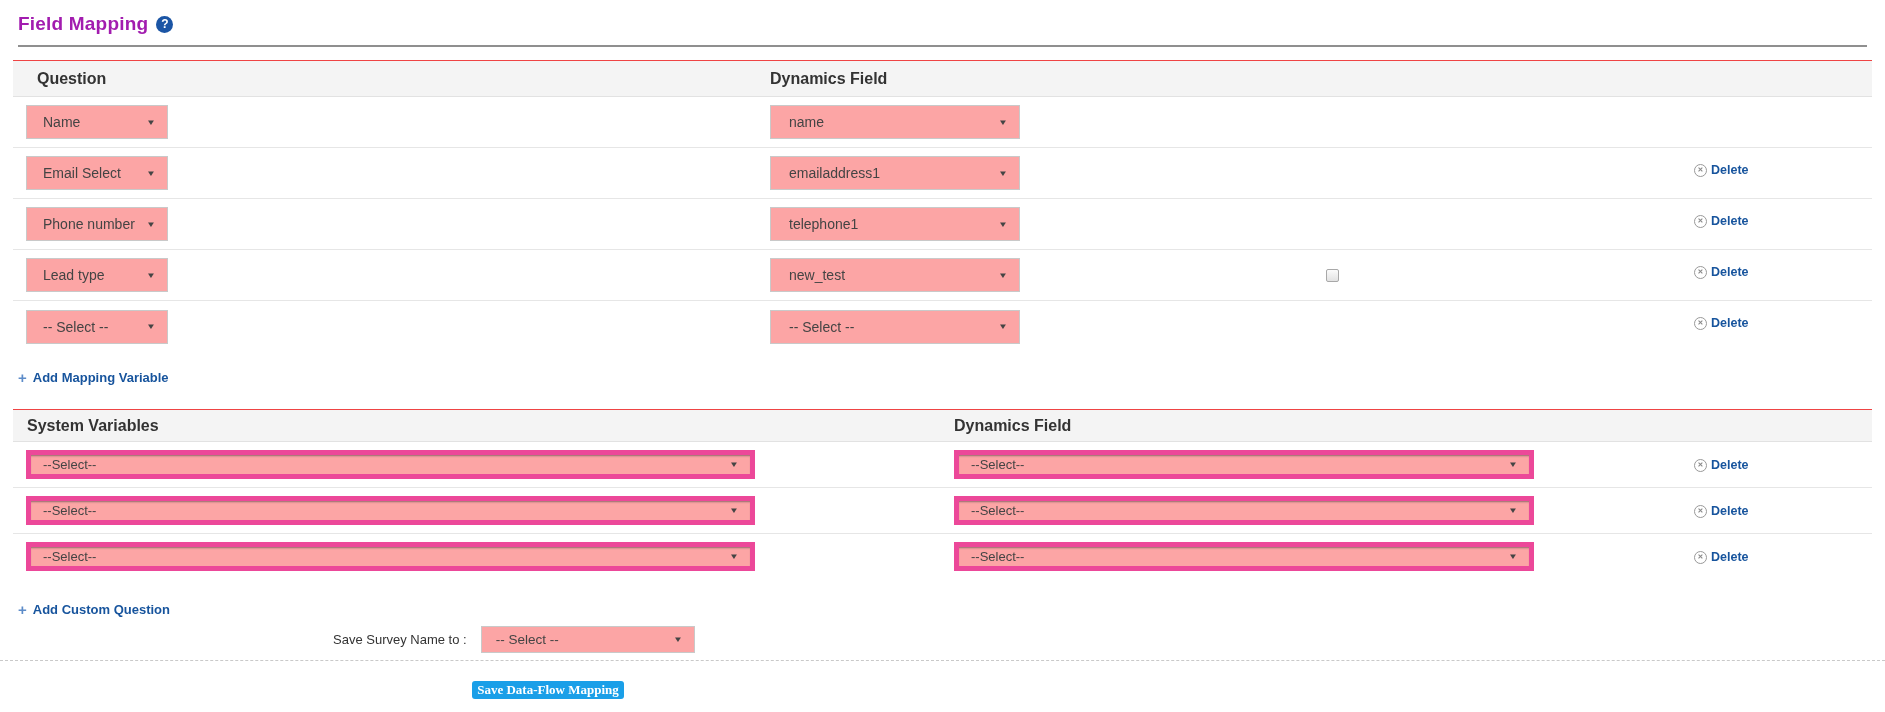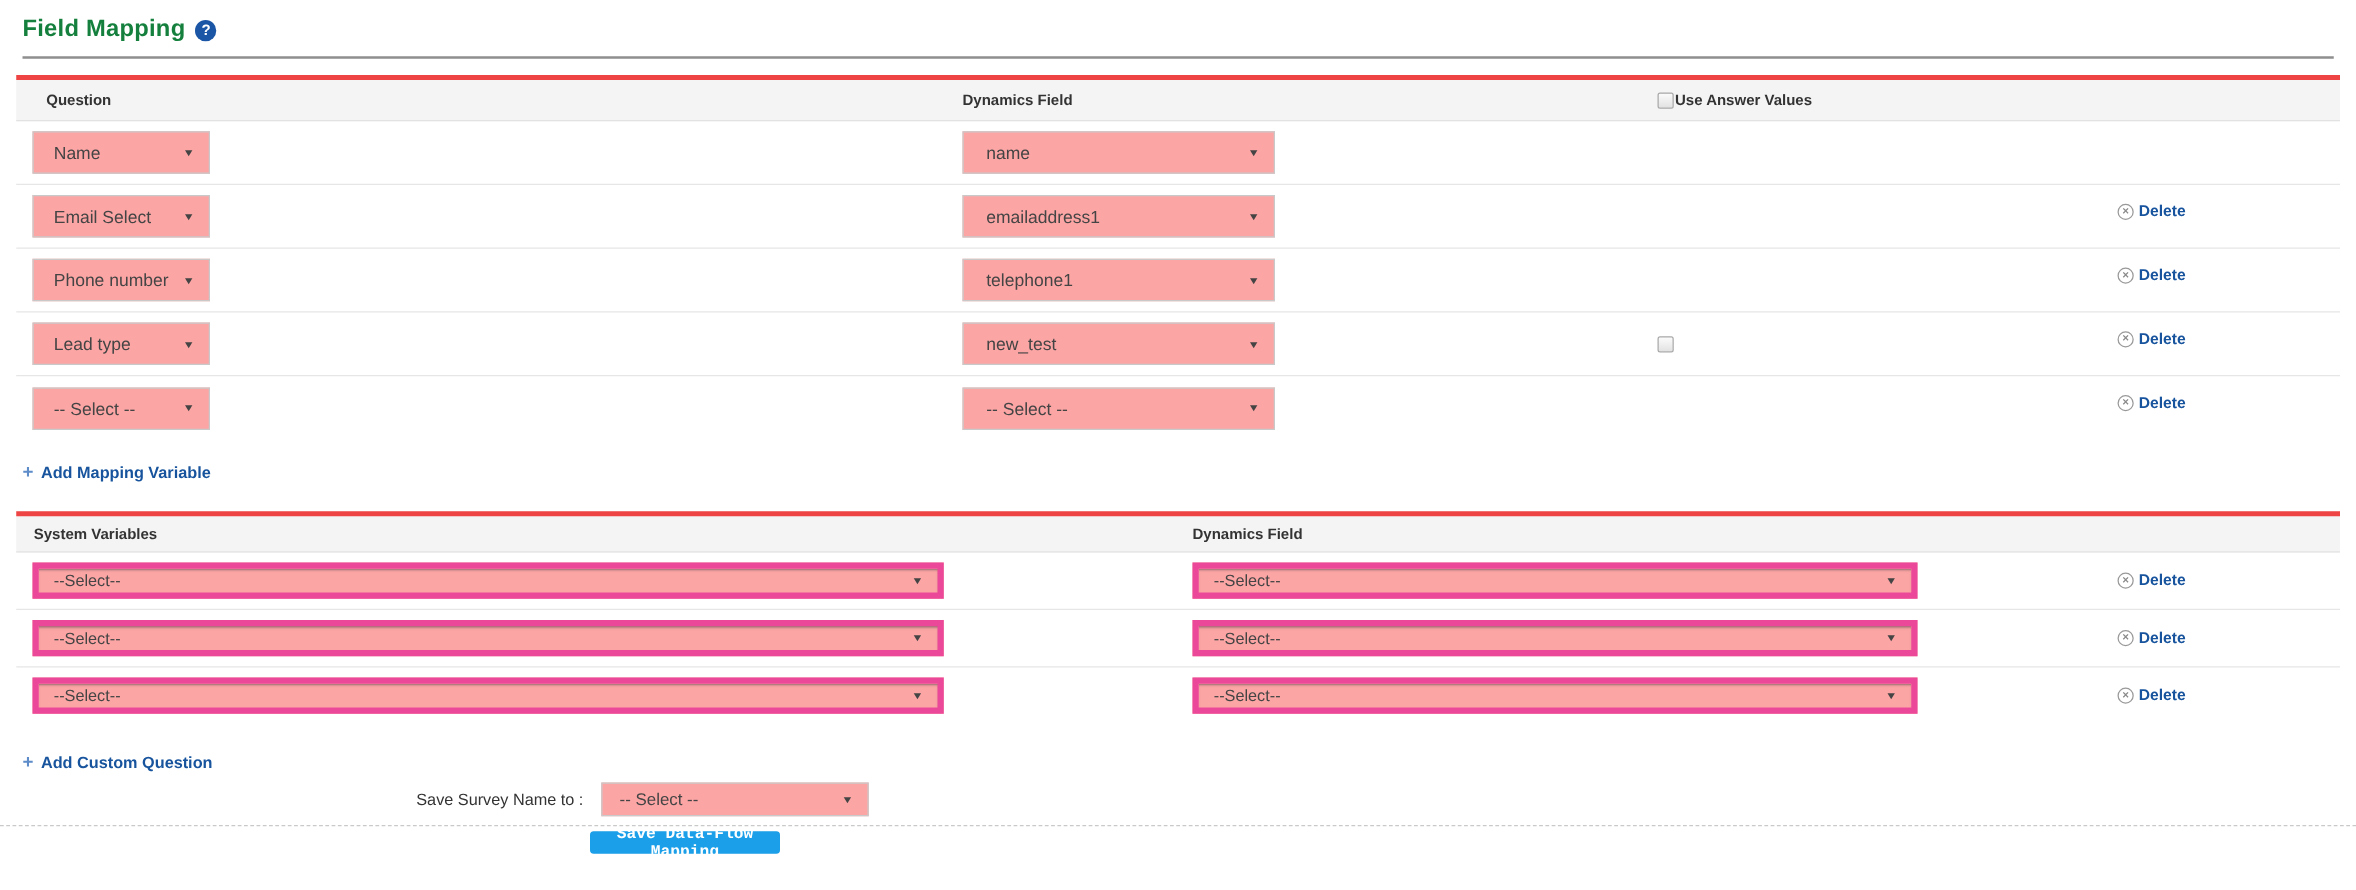--- a/index.html
+++ b/index.html
@@ -6,36 +6,36 @@
   html, body { width: 1885px; height: 712px; }
   body {
     font-family: "Liberation Sans", sans-serif;
     background: #ffffff;
     color: #444;
     overflow: hidden;
   }
 
   
   .page-header { padding: 13px 18px 0 18px; display: flex; align-items: center; gap: 8px; }
-  .page-title { font-size: 19px; font-weight: 700; color: #15803d; letter-spacing: .2px; }
+  .page-title { font-size: 19px; font-weight: 700; color: #a21caf; letter-spacing: .2px; }
   .help-icon {
     width: 17px; height: 17px; border-radius: 50%;
     background: #1b55a5; color: #fff; font-size: 12px; font-weight: 700;
     display: inline-flex; align-items: center; justify-content: center;
     cursor: pointer; line-height: 1;
   }
   .title-divider { margin: 10px 18px 0 18px; border-bottom: 2px solid #8f8f8f; }
 
   
   .map-table { margin: 13px 13px 0 13px; }
   .thead {
     display: grid; align-items: center;
     background: #f4f4f4;
-    border-top: 4px solid #ef4444; border-bottom: 1px solid #e2e2e2;
-    font-size: 12px; font-weight: 700; color: #333;
+    border-top: 1px solid #ef4444; border-bottom: 1px solid #e2e2e2;
+    font-size: 16px; font-weight: 700; color: #333;
   }
   .t1 .thead { grid-template-columns: 757px 550px 372px 1fr; height: 37px; }
   .t1 .trow  { grid-template-columns: 757px 550px 372px 1fr; height: 51px; }
   .t2 .thead { grid-template-columns: 927px 740px 1fr; height: 33px; }
   .t2 .trow  { grid-template-columns: 927px 740px 1fr; padding: 8px 0; }
   .trow { display: grid; align-items: center; }
   .trow.sep { border-bottom: 1px solid #e6e6e6; }
   .hc1 { padding-left: 24px; }
   .t2 .hc1 { padding-left: 14px; }
   .hc3 { display: flex; align-items: center; padding-left: 6px; gap: 1px; }
@@ -89,47 +89,43 @@
   }
   .plus-icon { color: #5d8cc9; font-size: 15px; font-weight: 700; line-height: 1; }
 
   
   .save-row { display: flex; align-items: center; margin-top: 7px; padding-left: 333px; gap: 14px; }
   .save-label { font-size: 13px; font-weight: 400; color: #333; }
 
   
   .dashed-divider { margin-top: 7px; border-top: 1px dashed #c9c9c9; }
   .save-button {
-    margin: 4px 0 0 472px;
+    margin: 20px 0 0 472px;
     width: 152px; height: 18px; border: none; border-radius: 3px;
     background: #1a9fe8; color: #fff;
-    font-family: Liberation Mono, monospace; font-size: 13px; font-weight: 700;
+    font-family: Liberation Serif, serif; font-size: 13px; font-weight: 700;
     display: flex; align-items: center; justify-content: center;
     cursor: pointer;
   }
 </style>
 </head>
 <body>
 
 <div class="page">
 
   <div class="page-header">
     <span class="page-title">Field Mapping</span>
     <span class="help-icon">?</span>
   </div>
   <div class="title-divider"></div>
 
   <div class="map-table t1">
     <div class="thead">
       <div class="hc1">Question</div>
       <div>Dynamics Field</div>
-      <div class="hc3">
-        <span class="checkbox"></span>
-        <span>Use Answer Values</span>
-      </div>
       <div></div>
     </div>
 
     <div class="trow sep">
       <div>
         <div class="select sm">
           <span>Name</span>
           <span class="arrow">▼</span>
         </div>
       </div>

